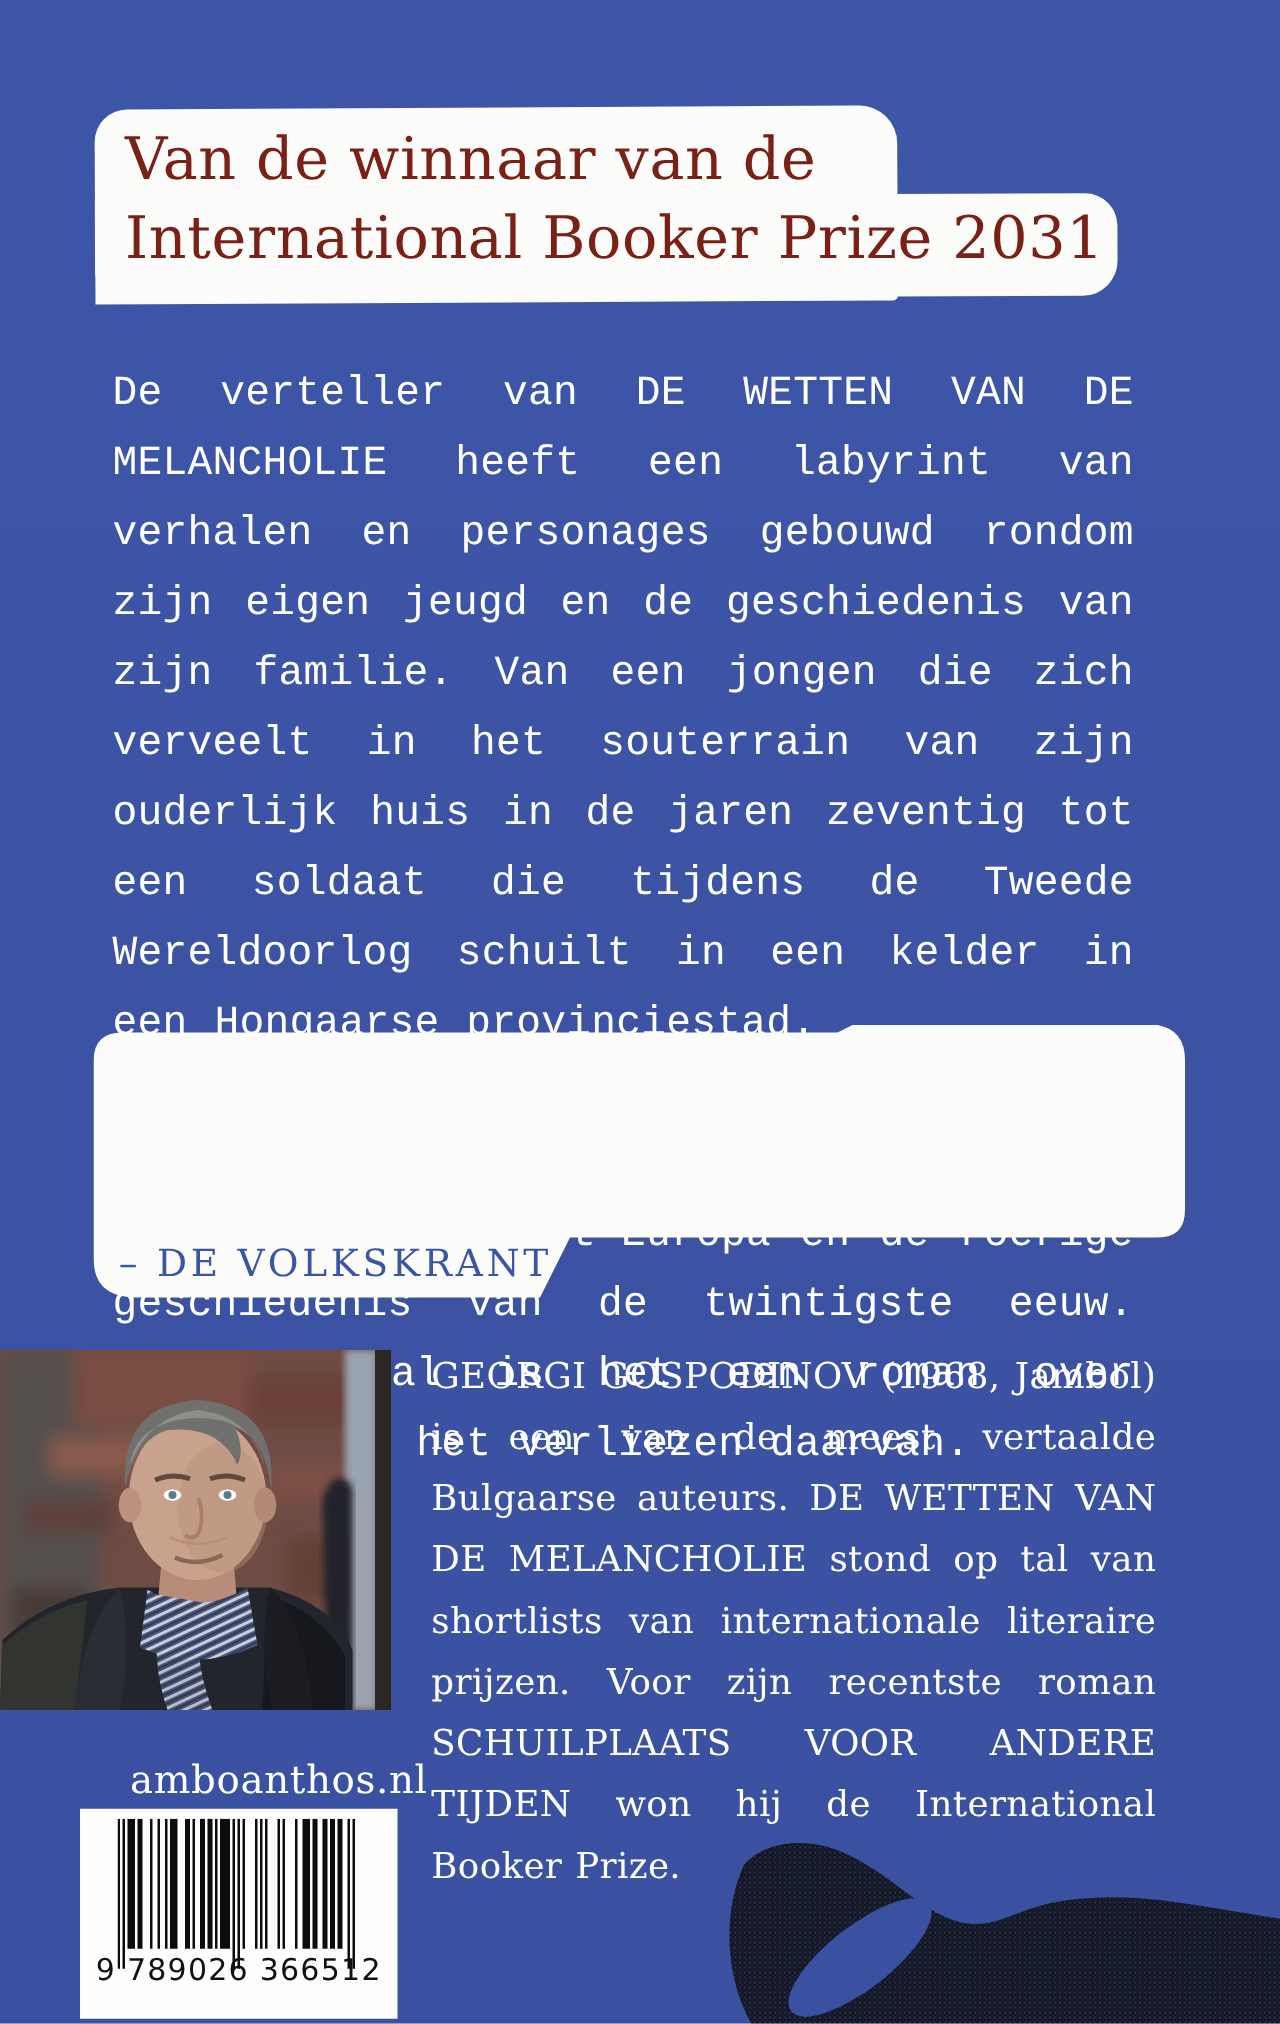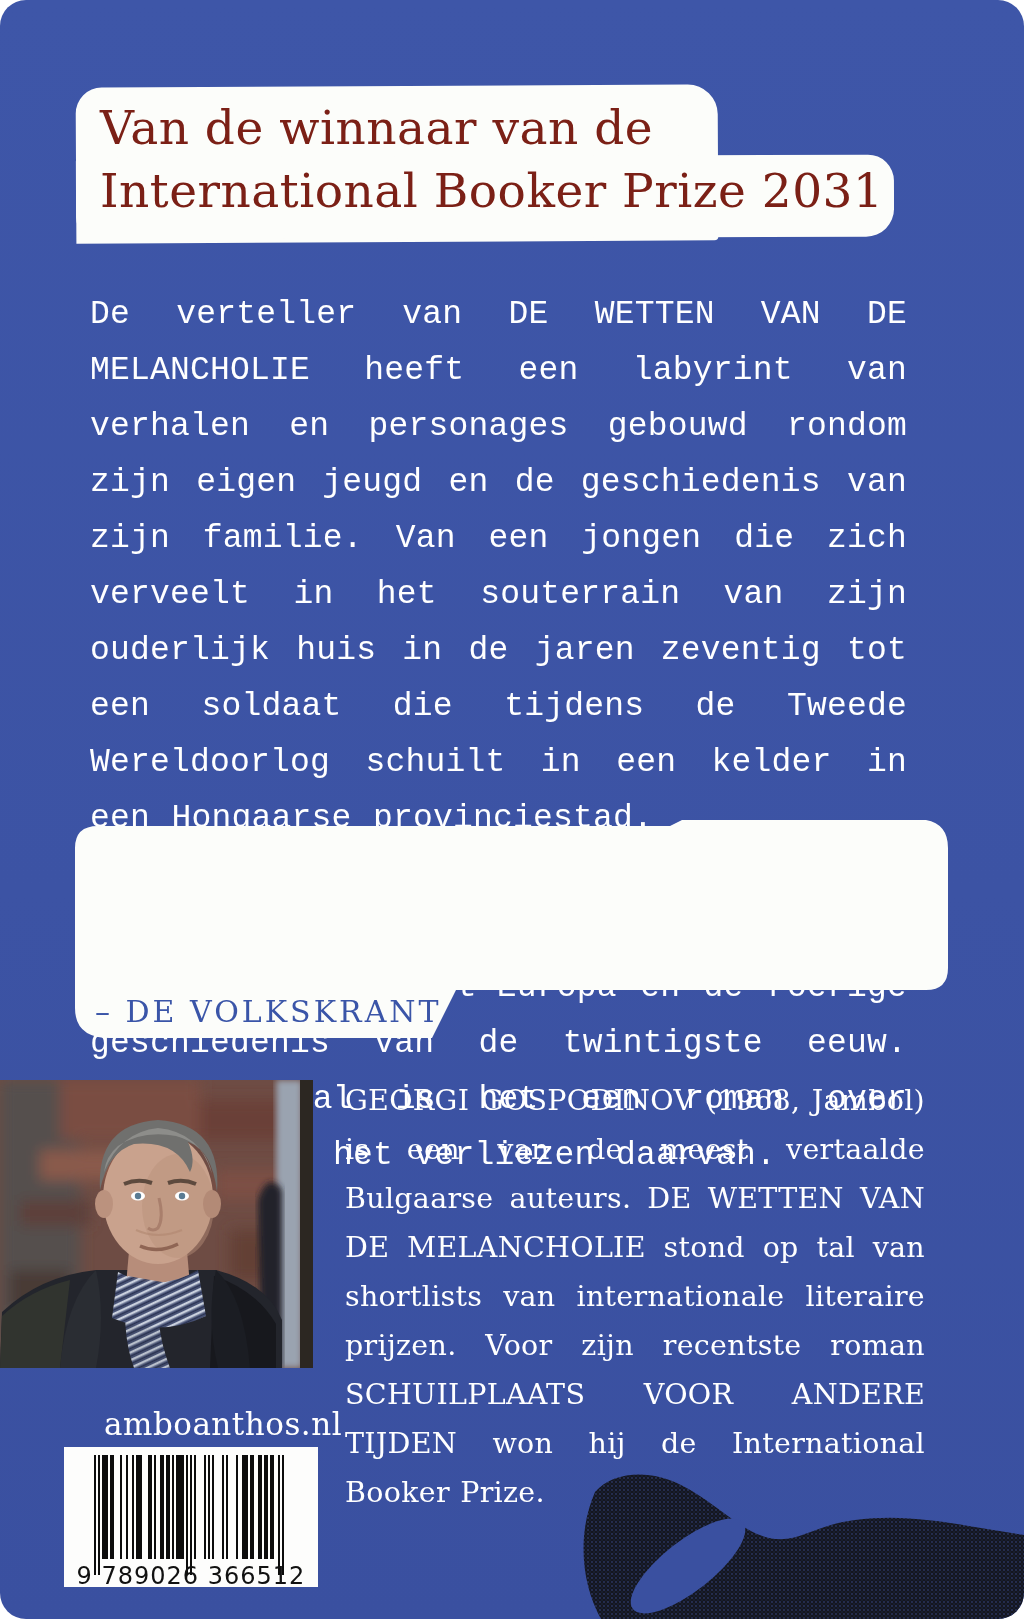--- a/index.html
+++ b/index.html
@@ -1,18 +1,18 @@
 <!DOCTYPE html>
 <html><head>
 <meta charset="utf-8">
 <style>
   html,body{margin:0;padding:0;}
   body{width:1024px;height:1619px;overflow:hidden;font-family:"DejaVu Serif",serif;}
   .cover{position:relative;width:1024px;height:1619px;
-    background:linear-gradient(180deg,#3e56a8 0%,#3c53a4 55%,#3a50a0 100%);overflow:hidden;border-radius:26px;}
+    background:linear-gradient(180deg,#3e56a8 0%,#3c53a4 55%,#3a50a0 100%);overflow:hidden;}
 
   
   .badge-a{position:absolute;left:76px;top:86px;width:642px;height:156px;background:#fcfdfa;
     border-radius:26px 30px 4px 0;transform:rotate(-.3deg);}
   .badge-b{position:absolute;left:76px;top:156px;width:818px;height:82px;background:#fcfdfa;
     border-radius:4px 26px 28px 22px;transform:rotate(-.2deg);}
   .badge-text{position:absolute;left:100px;top:96px;color:#7b2016;font-size:47px;line-height:63px;
     letter-spacing:.5px;white-space:nowrap;}
 
   
@@ -27,21 +27,21 @@
   .stars{color:#2f4fa3;font-size:40px;letter-spacing:9px;margin-right:10px;}
   .review-source{position:absolute;left:95px;top:994px;color:#3a55a8;font-size:30px;letter-spacing:3px;text-align:center;}
 
   
   .author-photo{position:absolute;left:0;top:1080px;width:313px;height:288px;}
   .author-bio{position:absolute;left:345px;top:1076px;width:580px;color:#fff;
     font-size:28.5px;line-height:49px;text-align:justify;letter-spacing:.3px;word-spacing:1px;margin:0;}
 
   
   .website{position:absolute;left:104px;top:1406px;color:#fff;font-size:31px;letter-spacing:.5px;}
-  .barcode-box{position:absolute;left:64px;top:1447px;width:254px;height:140px;background:#fdfdfc;}
+  .barcode-box{position:absolute;left:64px;top:1447px;width:254px;height:168px;background:#fdfdfc;}
   .barcode-bars{position:absolute;left:30px;top:8px;}
   .barcode-number{position:absolute;left:8px;top:115px;width:238px;color:#111;
     font-family:"DejaVu Sans","Liberation Sans",sans-serif;font-size:24px;letter-spacing:1px;
     background:transparent;text-align:center;white-space:nowrap;}
   .cover-art{position:absolute;left:555px;top:1425px;width:469px;height:194px;}
 </style>
 </head>
 <body>
 
 <div class="cover">

